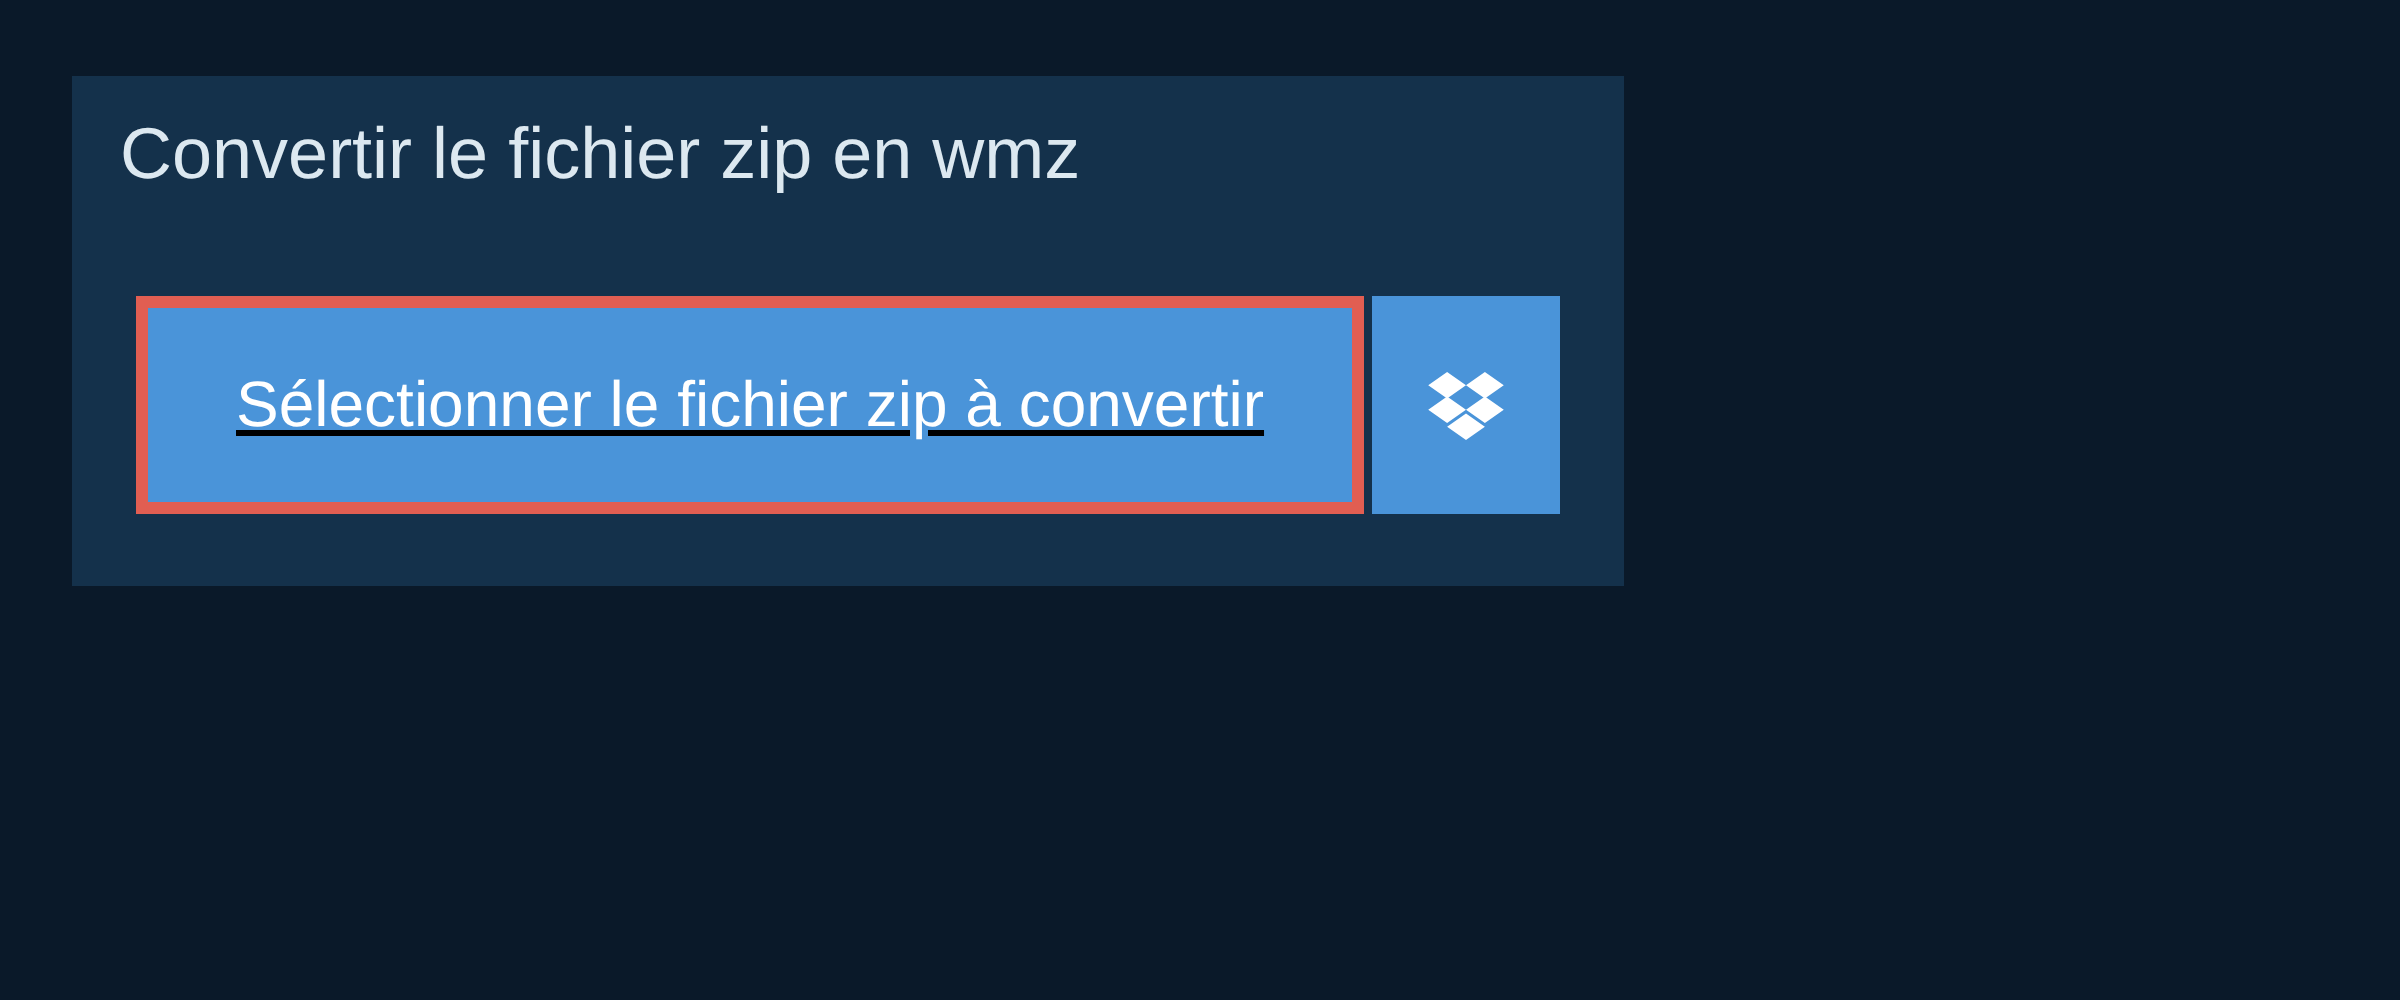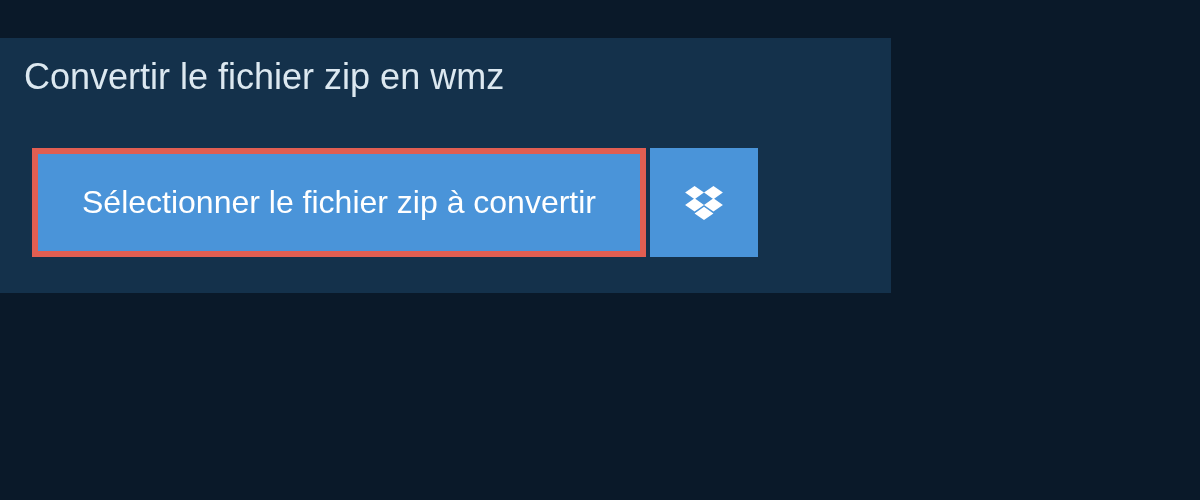--- a/index.html
+++ b/index.html
@@ -9,39 +9,41 @@
     }
     body {
       width: 1200px;
       height: 500px;
       background: #0a1929;
       font-family: -apple-system, BlinkMacSystemFont, 'Segoe UI', Arial, sans-serif;
       overflow: hidden;
     }
     .panel {
       background: #14314b;
-      width: 891px;
+      width: 776px;
       position: relative;
       margin-top: 38px;
+      margin-left: 36px;
     }
     .tab {
       background: #14314b;
       display: inline-block;
       padding: 18px 32px 18px 24px;
       color: #dce8f0;
       font-size: 36px;
       font-weight: 300;
     }
     .content {
       padding: 32px 32px 36px 32px;
     }
     .button-row {
       display: flex;
       gap: 4px;
       align-items: stretch;
+      text-decoration: underline;
     }
     .select-button {
       background: #4a94d9;
       border: 6px solid #e15e52;
       color: #ffffff;
       font-size: 32px;
       font-weight: 300;
       padding: 30px 44px;
       cursor: pointer;
       text-align: center;

